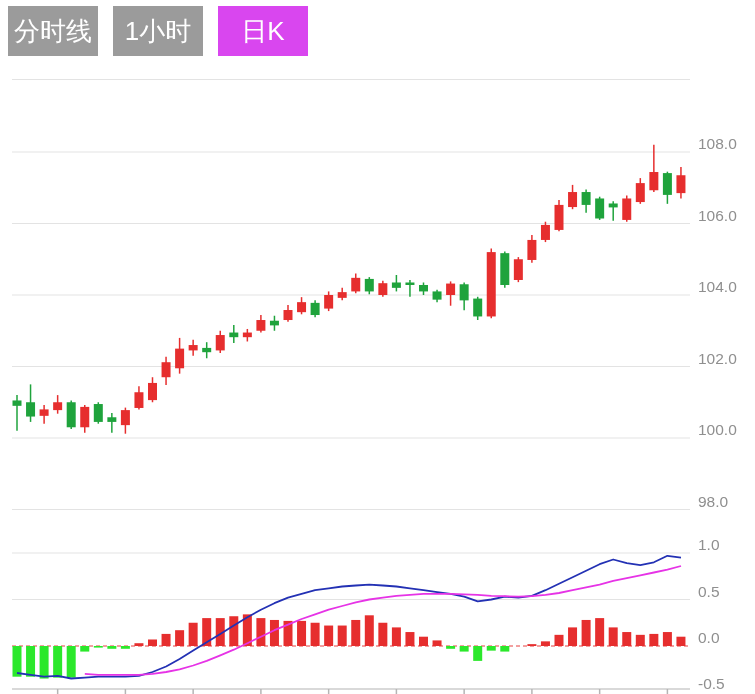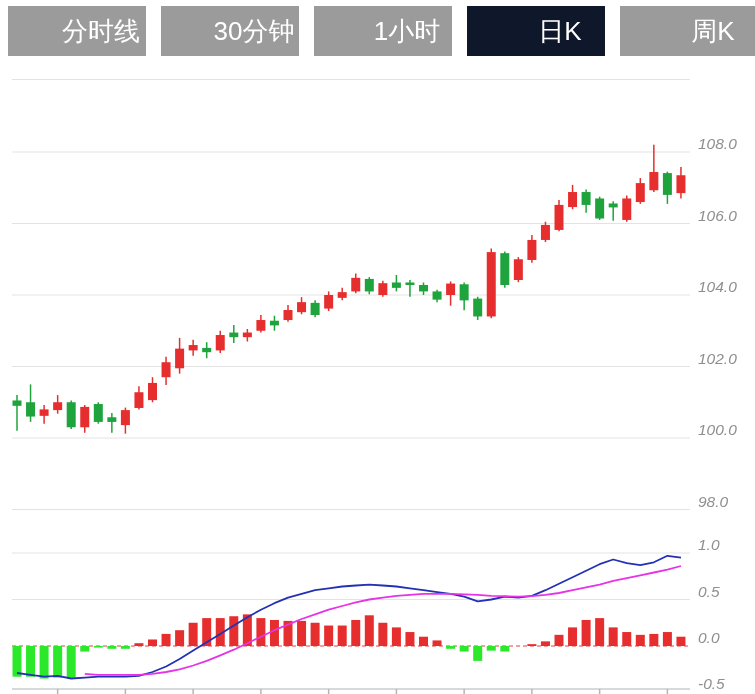--- a/index.html
+++ b/index.html
@@ -1,22 +1,22 @@
 <!DOCTYPE html>
 <html><head>
 <meta charset="utf-8">
 <style>
   html,body{margin:0;padding:0;background:#ffffff;width:755px;height:694px;overflow:hidden;
     font-family:"Liberation Sans","DejaVu Sans",sans-serif;}
   .app{position:relative;width:755px;height:694px;background:#fff;}
   .tab-bar{position:absolute;top:6px;left:8px;display:flex;gap:15px;}
   .tab{width:90px;height:50px;display:flex;align-items:center;justify-content:center;
-    background:#9b9b9b;color:#ffffff;font-size:26px;cursor:pointer;user-select:none;padding-left:48px;}
-  .tab.active{background:#0f172a;}
-  .chart-wrap{position:absolute;top:0;left:0;width:716px;height:694px;font-style:italic;}
+    background:#9b9b9b;color:#ffffff;font-size:26px;cursor:pointer;user-select:none;}
+  .tab.active{background:#d946ef;}
+  .chart-wrap{position:absolute;top:0;left:0;width:716px;height:694px;}
   svg text{font-family:"Liberation Sans","DejaVu Sans",sans-serif;}
 </style>
 </head>
 <body>
 
 <div class="app">
   <div class="chart-wrap">
     <svg id="chart-svg" width="755" height="694" viewBox="0 0 755 694">
         <line x1="12" y1="79.5" x2="690" y2="79.5" stroke="#e3e3e3" stroke-width="1"></line>
         <line x1="12" y1="152" x2="690" y2="152" stroke="#e3e3e3" stroke-width="1"></line>
@@ -197,18 +197,16 @@
         <line x1="653.85" y1="144.8499999999999" x2="653.85" y2="192.04000000000016" stroke="#e62e2e" stroke-width="1.5"></line>
         <rect x="649.35" y="172.0200000000001" width="9" height="18.232499999999675" fill="#e62e2e"></rect>
         <line x1="667.4000000000001" y1="171.6624999999999" x2="667.4000000000001" y2="203.8375000000001" stroke="#1fa33c" stroke-width="1.5"></line>
         <rect x="662.9000000000001" y="173.09250000000014" width="9" height="21.807499999999948" fill="#1fa33c"></rect>
         <line x1="680.95" y1="167.01500000000004" x2="680.95" y2="198.4749999999999" stroke="#e62e2e" stroke-width="1.5"></line>
         <rect x="676.45" y="175.23750000000018" width="9" height="17.87500000000003" fill="#e62e2e"></rect>
       </svg>
   </div>
   <div class="tab-bar" id="tab-bar">
       <div class="tab">分时线</div>
-      <div class="tab">30分钟</div>
       <div class="tab">1小时</div>
       <div class="tab active">日K</div>
-      <div class="tab">周K</div>
     </div>
 </div>
 
 </body></html>

